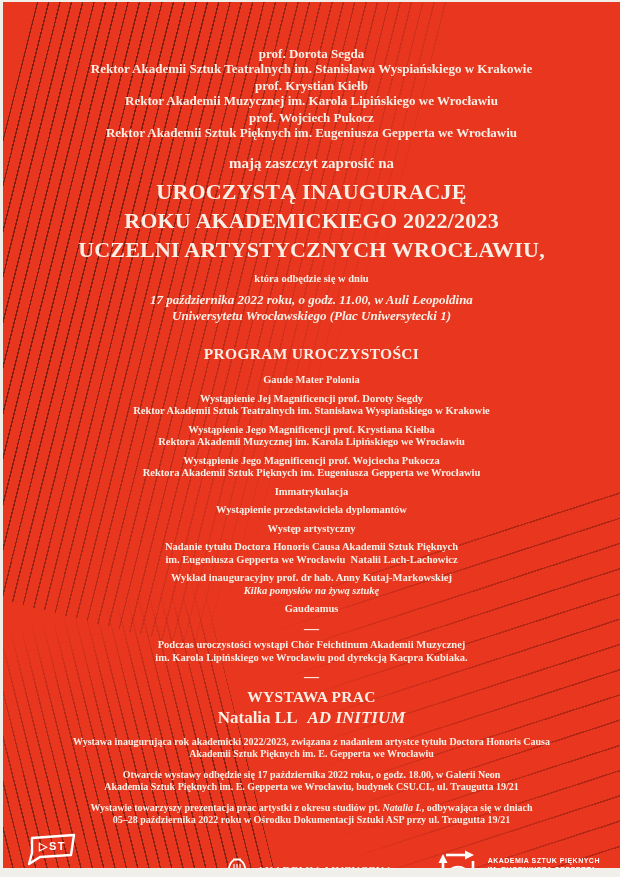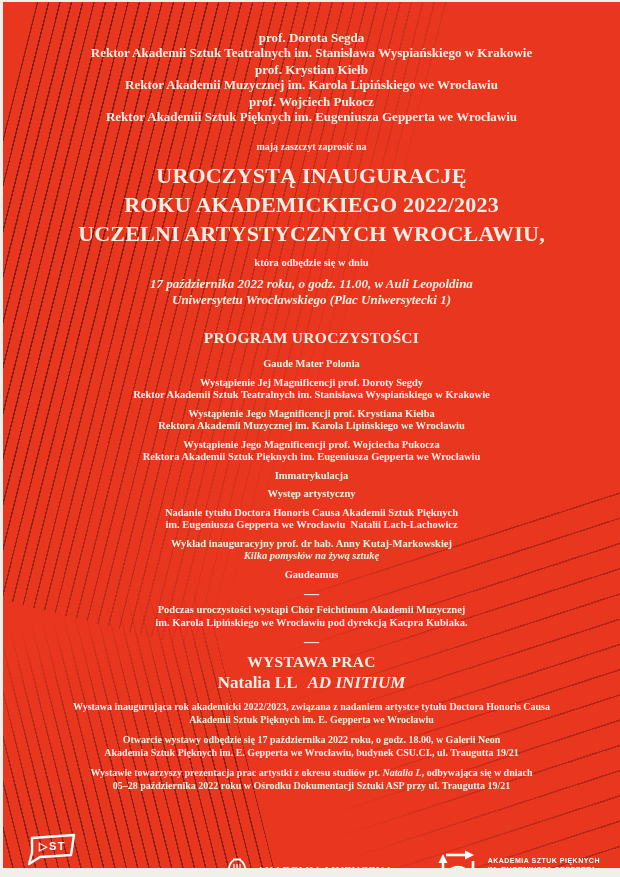--- a/index.html
+++ b/index.html
@@ -30,24 +30,24 @@
   }
   .pat-br{
     right:-70px;bottom:-40px;width:420px;height:380px;
     background:repeating-linear-gradient(0deg, rgba(110,20,10,.45) 0 1.5px, transparent 1.5px 24px);
     transform:rotate(-18deg);
     -webkit-mask-image:linear-gradient(to left,#000 30%,transparent 90%);
     mask-image:linear-gradient(to left,#000 30%,transparent 90%);
   }
   .content{position:relative;z-index:2;}
 
-  .rectors{padding-top:28px;}
+  .rectors{padding-top:44px;}
   .rector+.rector{margin-top:2px;}
   .rector div{font-size:13px;line-height:15px;}
-  .invite{margin-top:17px;font-size:10px;line-height:12px;}
+  .invite{margin-top:17px;font-size:15px;line-height:12px;}
   .main-title{margin-top:8px;font-size:22px;line-height:29px;letter-spacing:.2px;}
   .date-intro{margin-top:9px;font-size:10.5px;line-height:12px;}
   .date-lines div{font-size:13px;line-height:16px;font-style:italic;}
   .date-lines{margin-top:7px;}
   .program-heading{margin-top:21px;font-size:15.5px;line-height:18px;letter-spacing:.3px;}
   .program{margin-top:11px;}
   .p-item{margin-top:6px;font-size:10.5px;line-height:12.5px;}
   .p-item:first-child{margin-top:0;}
   .italic{font-style:italic;}
   .sep{margin-top:5px;font-size:15px;line-height:14px;}
@@ -124,20 +124,23 @@
       <div class="p-item">
         <div>Wystąpienie Jego Magnificencji prof. Krystiana Kiełba</div>
         <div>Rektora Akademii Muzycznej im. Karola Lipińskiego we Wrocławiu</div>
       </div>
       <div class="p-item">
         <div>Wystąpienie Jego Magnificencji prof. Wojciecha Pukocza</div>
         <div>Rektora Akademii Sztuk Pięknych im. Eugeniusza Gepperta we Wrocławiu</div>
       </div>
       <div class="p-item">
         <div>Immatrykulacja</div>
+      </div>
+      <div class="p-item">
+        <div>Wystąpienie przedstawiciela dyplomantów</div>
       </div>
       <div class="p-item">
         <div>Występ artystyczny</div>
       </div>
       <div class="p-item">
         <div>Nadanie tytułu Doctora Honoris Causa Akademii Sztuk Pięknych</div>
         <div>im. Eugeniusza Gepperta we Wrocławiu&nbsp; Natalii Lach-Lachowicz</div>
       </div>
       <div class="p-item">
         <div>Wykład inauguracyjny prof. dr hab. Anny Kutaj-Markowskiej</div>

